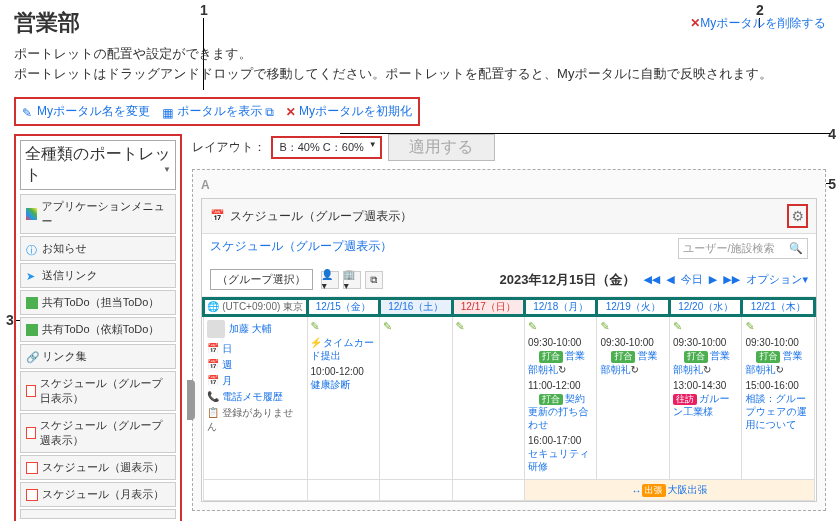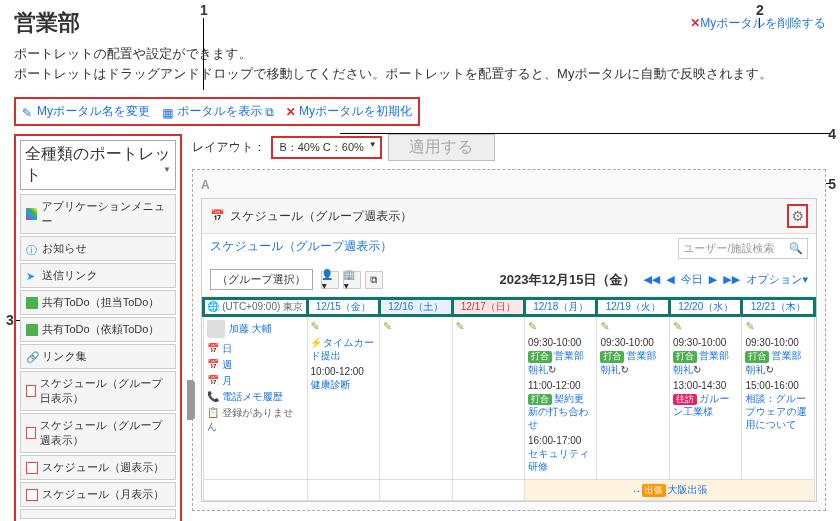--- a/index.html
+++ b/index.html
@@ -52,21 +52,21 @@
 .user-line { display: flex; align-items: center; gap: 4px; color: #1a73e8; margin-bottom: 4px; }
 .avatar { width: 18px; height: 18px; background: #ddd; border-radius: 2px; }
 .user-meta { font-size: 10px; color: #666; }
 .user-meta div { margin: 2px 0; }
 .day-cell { width: 70px; }
 .add-ico { color: #7cb342; font-size: 11px; }
 .event { margin: 3px 0; font-size: 10px; line-height: 1.3; }
 .event-time { color: #333; }
 .event-link { color: #1a73e8; }
 .tag { display: inline-block; padding: 0 3px; color: #fff; font-size: 9px; border-radius: 2px; margin-right: 2px; }
-.tag-meeting { background: #4caf50; }
+.tag-meeting { background: #4caf50; margin-left: 11px; }
 .tag-visit { background: #e91e63; }
 .tag-trip { background: #ff9800; }
 .trip-bar { background: #fff3e0; padding: 2px 4px; color: #1a73e8; font-size: 10px; text-align: center; }
 .lightning { color: #f9a825; }
 .drag-handle { position: absolute; left: 187px; top: 380px; width: 8px; height: 40px; background: #999; border-radius: 0 4px 4px 0; }
 </style>
 </head>
 <body>
 
 <div class="callout" style="left:200px; top:2px">1</div>

